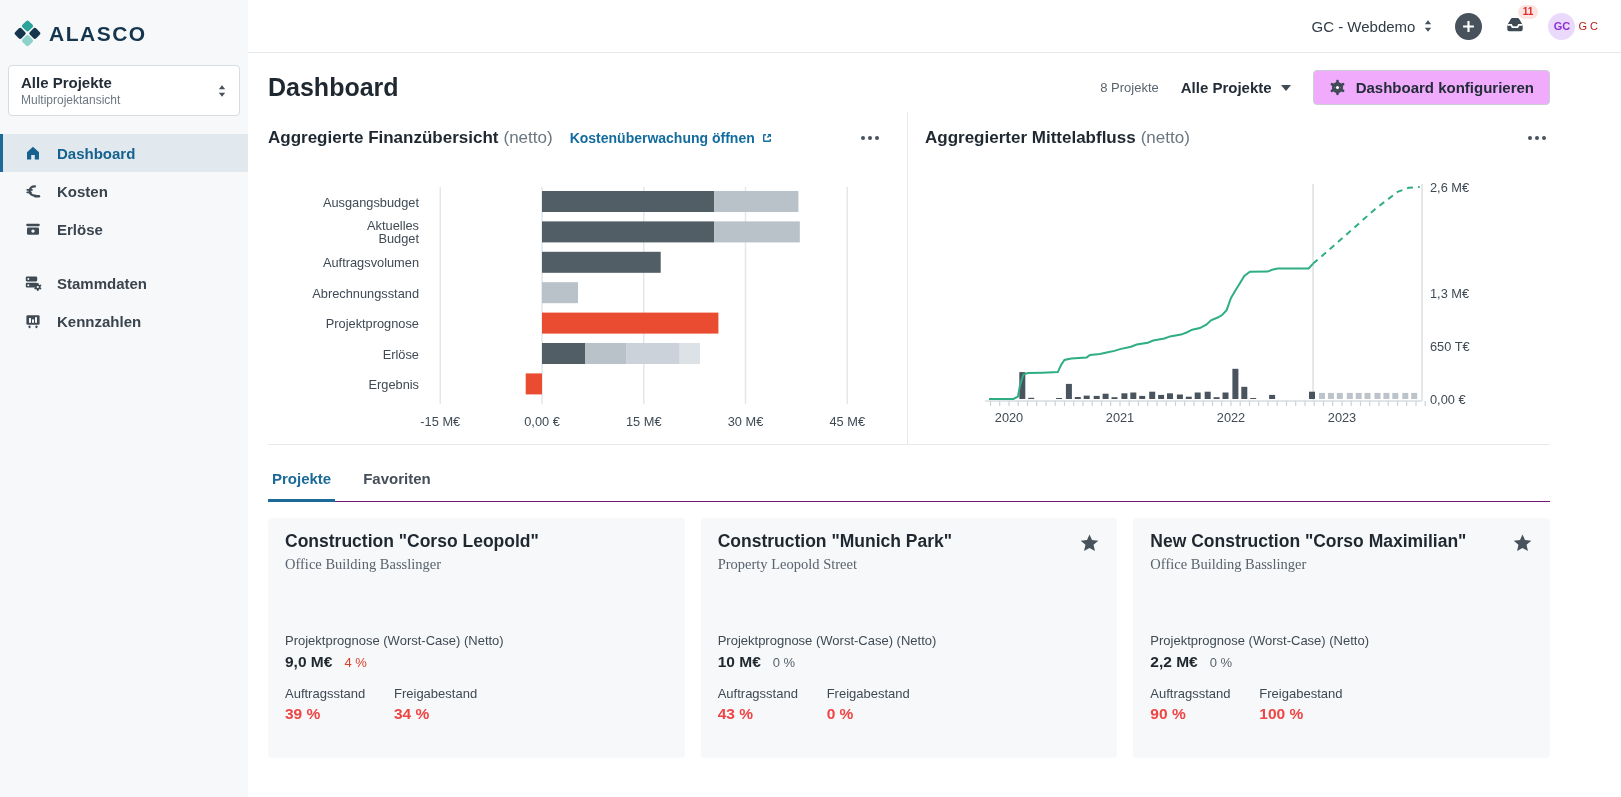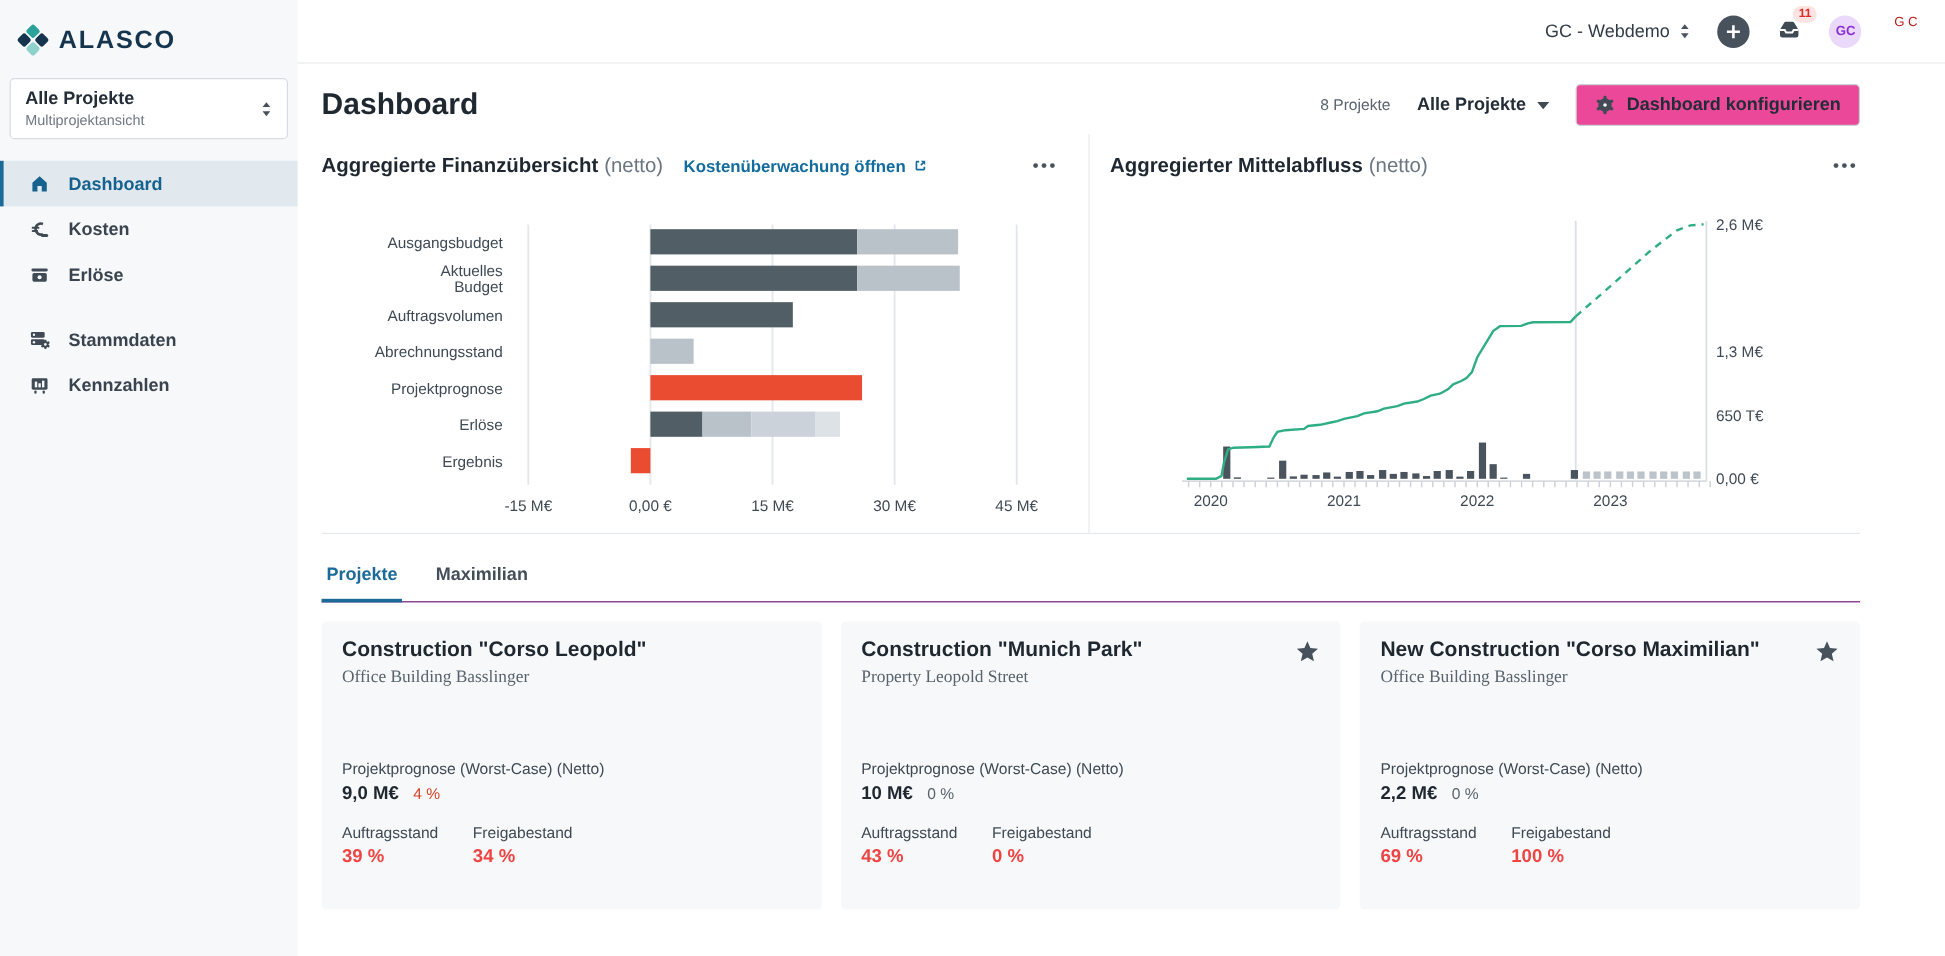--- a/index.html
+++ b/index.html
@@ -26,33 +26,33 @@
   
   .main { flex:1; display:flex; flex-direction:column; }
   .topbar { height:53px; min-height:53px; border-bottom:1px solid #e6e9ec; display:flex; align-items:center;
     justify-content:flex-end; gap:22px; padding-right:24px; }
   .org-select { display:flex; align-items:center; gap:8px; font-size:15px; color:#323c46; cursor:pointer; }
   .plus-btn { width:27px; height:27px; border-radius:50%; background:#47525c; display:flex; align-items:center;
     justify-content:center; cursor:pointer; }
   .inbox-wrap { position:relative; cursor:pointer; color:#3f4a54; }
   .badge { position:absolute; top:-8px; right:-12px; background:#fbe4e2; color:#e02b2b; font-size:10px;
     font-weight:700; border-radius:9px; padding:2px 5px; line-height:1; }
-  .user-wrap { display:flex; gap:27px; cursor:pointer; }
+  .user-wrap { display:flex; align-items:center; gap:3px; cursor:pointer; }
   .avatar { width:27px; height:27px; border-radius:50%; background:#ead9fb; color:#8b2fd6; font-size:11px;
     font-weight:700; display:flex; align-items:center; justify-content:center; }
   .user-name { font-size:11px; color:#b91c1c; }
 
   .content { padding:0 72px 0 20px; }
   .page-head { display:flex; align-items:center; justify-content:space-between; margin-top:17px; }
   .page-title { font-size:25px; font-weight:700; color:#1f2830; }
   .head-right { display:flex; align-items:center; gap:22px; }
   .proj-count { font-size:13px; color:#5a646e; }
   .filter-dd { display:flex; align-items:center; gap:9px; font-size:15px; font-weight:700; color:#232d37; cursor:pointer; }
   .config-btn { display:flex; align-items:center; gap:10px; border:1px solid #c9cfd4; border-radius:4px;
-    background:#ec4899; padding:8px 15px; font-size:15px; font-weight:700; color:#232d37; cursor:pointer; }
+    background:#f0abfc; padding:8px 15px; font-size:15px; font-weight:700; color:#232d37; cursor:pointer; }
   .config-btn svg { color:#3f4a54; }
 
   .charts-row { display:flex; margin-top:7px; border-bottom:1px solid #e7eaed; }
   .panel { padding-top:15px; padding-bottom:10px; }
   .panel-left { width:640px; min-width:640px; border-right:1px solid #e7eaed; }
   .panel-right { flex:1; padding-left:17px; }
   .panel-title-row { display:flex; align-items:center; height:22px; }
   .panel-title { font-size:17px; font-weight:700; color:#1f2830; }
   .panel-suffix { font-size:17px; color:#6b7680; margin-left:5px; }
   .panel-link { display:flex; align-items:center; gap:6px; margin-left:17px; font-size:14px; font-weight:600;
@@ -385,21 +385,21 @@
               <text class="tk" x="505" y="231.5">0,00 €</text>
               <text class="tk" x="505" y="178.5">650 T€</text>
               <text class="tk" x="505" y="125.5">1,3 M€</text>
               <text class="tk" x="505" y="19.5">2,6 M€</text>
             </svg>
         </section>
       </div>
 
       <div class="tabs">
         <div class="tab active">Projekte</div>
-        <div class="tab">Maximilian</div>
+        <div class="tab">Favoriten</div>
       </div>
 
       <div class="cards">
 
         <div class="card">
           <div class="card-title">Construction "Corso Leopold"</div>
           <div class="card-sub">Office Building Basslinger</div>
           <div class="metric">
             <div class="metric-label">Projektprognose (Worst-Case) (Netto)</div>
             <div class="metric-row">
@@ -457,21 +457,21 @@
           <div class="metric">
             <div class="metric-label">Projektprognose (Worst-Case) (Netto)</div>
             <div class="metric-row">
               <span class="metric-value">2,2 M€</span>
               <span class="metric-delta">0 %</span>
             </div>
           </div>
           <div class="stats">
             <div class="stat">
               <div class="stat-label">Auftragsstand</div>
-              <div class="stat-value">69 %</div>
+              <div class="stat-value">90 %</div>
             </div>
             <div class="stat">
               <div class="stat-label">Freigabestand</div>
               <div class="stat-value">100 %</div>
             </div>
           </div>
         </div>
 
       </div>
     </div>

